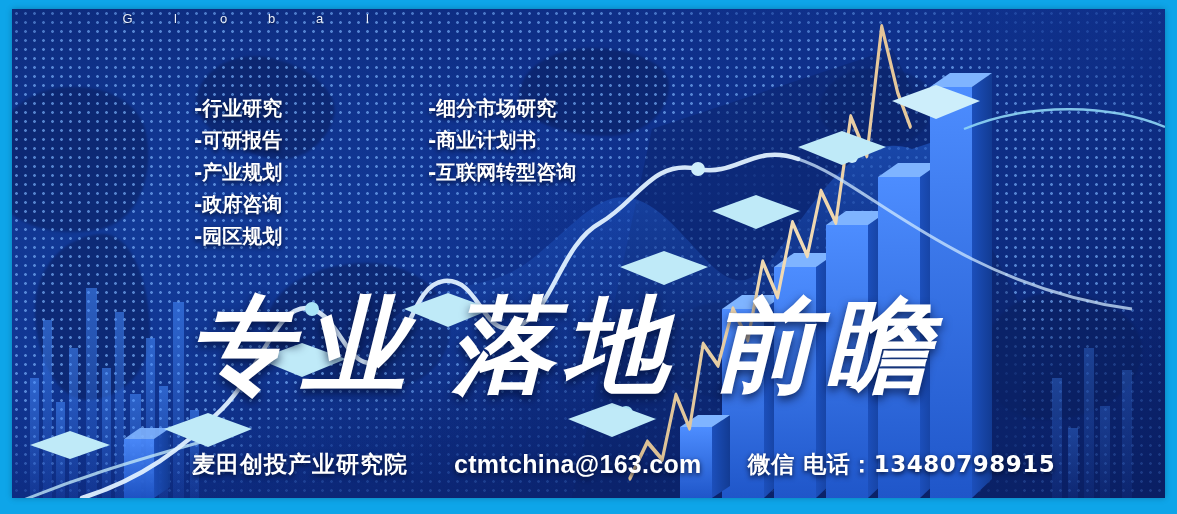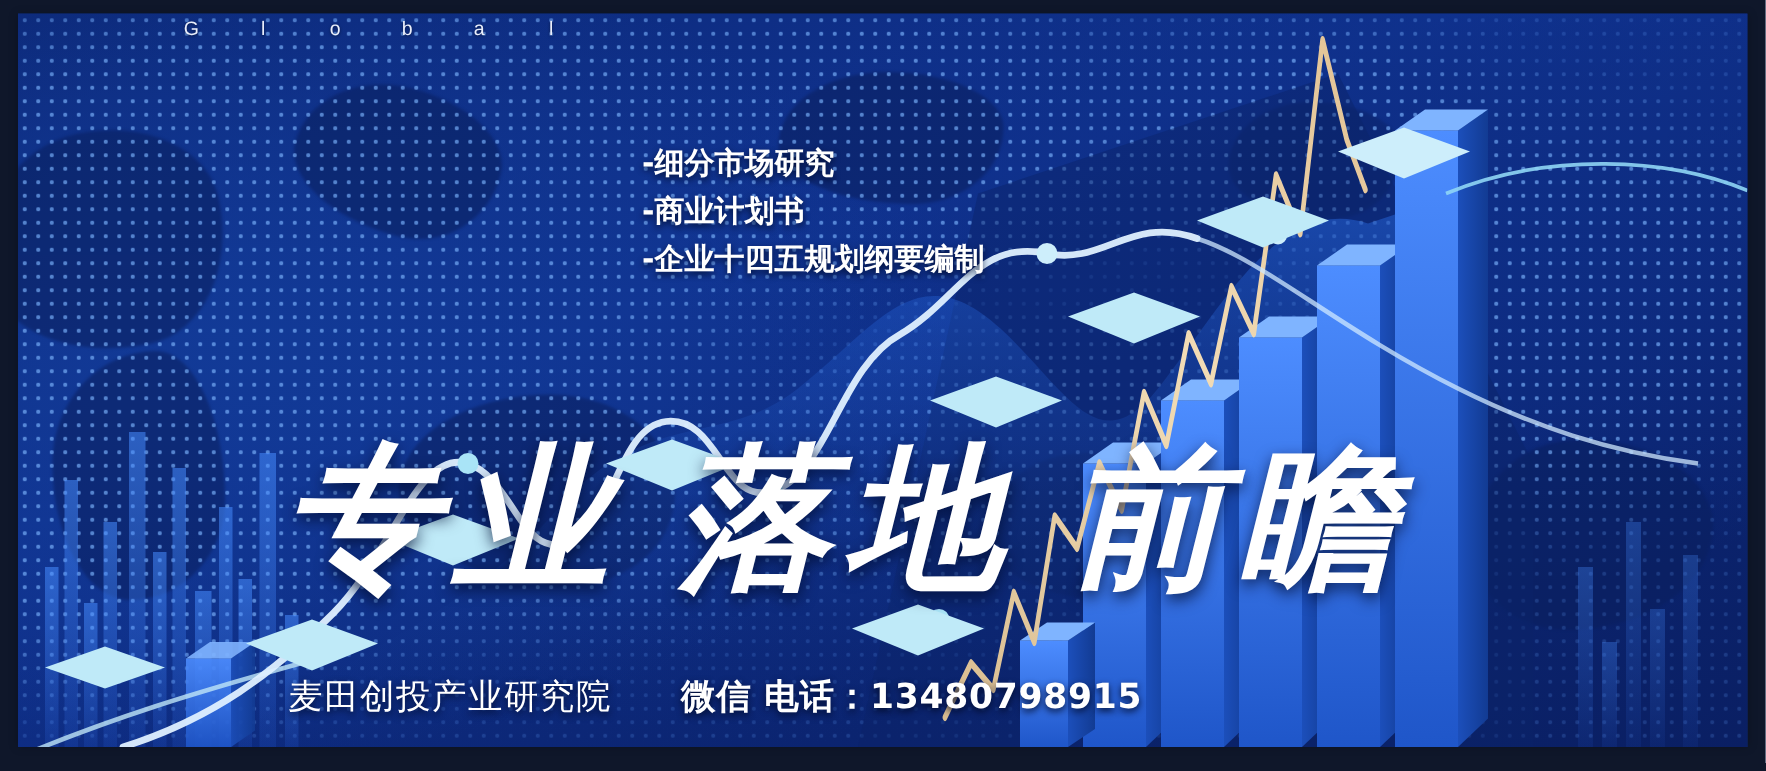--- a/index.html
+++ b/index.html
@@ -2,21 +2,21 @@
 <html><head>
 <meta charset="utf-8">
 <style>
   html,body{margin:0;padding:0;background:#f7f8fa;}
   body{width:1177px;height:514px;overflow:hidden;font-family:"Liberation Sans",sans-serif;}
 
   #banner{
     position:absolute;left:0;top:0;width:1177px;height:514px;
     box-sizing:border-box;
     padding:9px 12px 16px 12px;
-    background:#0f172a;
+    background:#0ea5e9;
   }
   #stage{
     position:relative;width:100%;height:100%;overflow:hidden;
     background:#0d2a78;
     box-shadow:0 0 6px rgba(0,0,0,.25);
   }
 
   
   .bg-base{
     position:absolute;inset:0;
@@ -107,21 +107,21 @@
   }
   #headline .gap{display:inline-block;width:34px;}
 
   
   #footer{
     position:absolute;left:180px;top:440px;
     display:flex;align-items:center;gap:46px;
     color:#ffffff;white-space:nowrap;
     text-shadow:0 2px 5px rgba(0,10,40,.9);
   }
-  .f-cn{font-family:"DejaVu Sans","Liberation Sans",sans-serif;font-size:23px;font-weight:normal;letter-spacing:1px;}
+  .f-cn{font-family:"DejaVu Sans","Liberation Sans",sans-serif;font-size:23px;font-weight:bold;letter-spacing:1px;}
   .f-mail{font-family:"Liberation Sans",sans-serif;font-size:25px;font-weight:bold;letter-spacing:.3px;}
   .f-contact{font-family:"DejaVu Sans","Liberation Sans",sans-serif;font-size:23px;font-weight:bold;letter-spacing:.5px;}
 </style>
 </head>
 <body>
 
 <div id="banner">
   <div id="stage">
 
     <div class="bg-base"></div>
@@ -271,27 +271,35 @@
       </g>
       <g>
         <polygon points="18,436 58,422 98,436 58,450" fill="#bfeaf8"></polygon>
       </g>
     </svg>
 
     <div class="header-word" id="hdr-global">
       <span>G</span><span>l</span><span>o</span><span>b</span><span>a</span><span>l</span>
     </div>
 
+    <div class="svc-col" id="svc-left">
+      <span class="svc-item">-行业研究</span>
+      <span class="svc-item">-可研报告</span>
+      <span class="svc-item">-产业规划</span>
+      <span class="svc-item">-政府咨询</span>
+      <span class="svc-item">-园区规划</span>
+    </div>
     <div class="svc-col" id="svc-right">
       <span class="svc-item">-细分市场研究</span>
       <span class="svc-item">-商业计划书</span>
-      <span class="svc-item">-企业十四五规划纲要编制</span>
+      <span class="svc-item">-互联网转型咨询</span>
     </div>
 
     <div id="headline"><span>专业</span><span class="gap"></span><span>落地</span><span class="gap"></span><span>前瞻</span></div>
 
     <div id="footer">
       <span class="f-cn">麦田创投产业研究院</span>
+      <span class="f-mail">ctmtchina@163.com</span>
       <span class="f-contact">微信 电话：13480798915</span>
     </div>
 
   </div>
 </div>
 
 </body></html>

